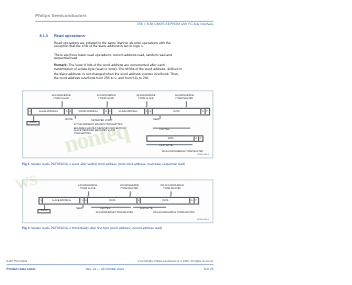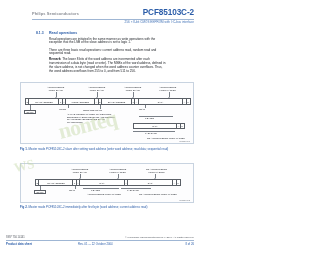--- a/index.html
+++ b/index.html
@@ -136,21 +136,20 @@
   .ftr-r1{position:absolute;right:6px;top:-1.5px;font-size:2.5px;color:#4a4f57;text-align:right;}
   .ftr-r2{position:absolute;right:6px;top:4.5px;font-size:2.8px;color:#2a5ca8;text-align:right;}
 </style>
 </head>
 <body>
 
 <div class="page">
 
   <div class="hdr">
     <div class="hdr-company">Philips Semiconductors</div>
-    <div class="hdr-part">PCF85103C-2</div>
     <div class="hdr-rule"></div>
     <div class="hdr-sub">256 × 8-bit CMOS EEPROM with I²C-bus interface</div>
   </div>
 
   <div class="sec-num">8.1.3</div>
   <div class="sec-title">Read operations</div>
 
   <div class="para p1">Read operations are initiated in the same manner as write operations with the exception that the LSB of the slave address is set to logic 1.</div>
   <div class="para p2">There are three basic read operations: current address read, random read and sequential read.</div>
   <div class="para p3"><span class="remark-lbl">Remark:</span> <span>The lower 8 bits of the word address are incremented after each transmission of a data byte (read or write). The MSBs of the word address, defined in the slave address, is not changed when the word address counter overflows. Thus, the word address overflows from 255 to 0, and from 511 to 256.</span></div>

